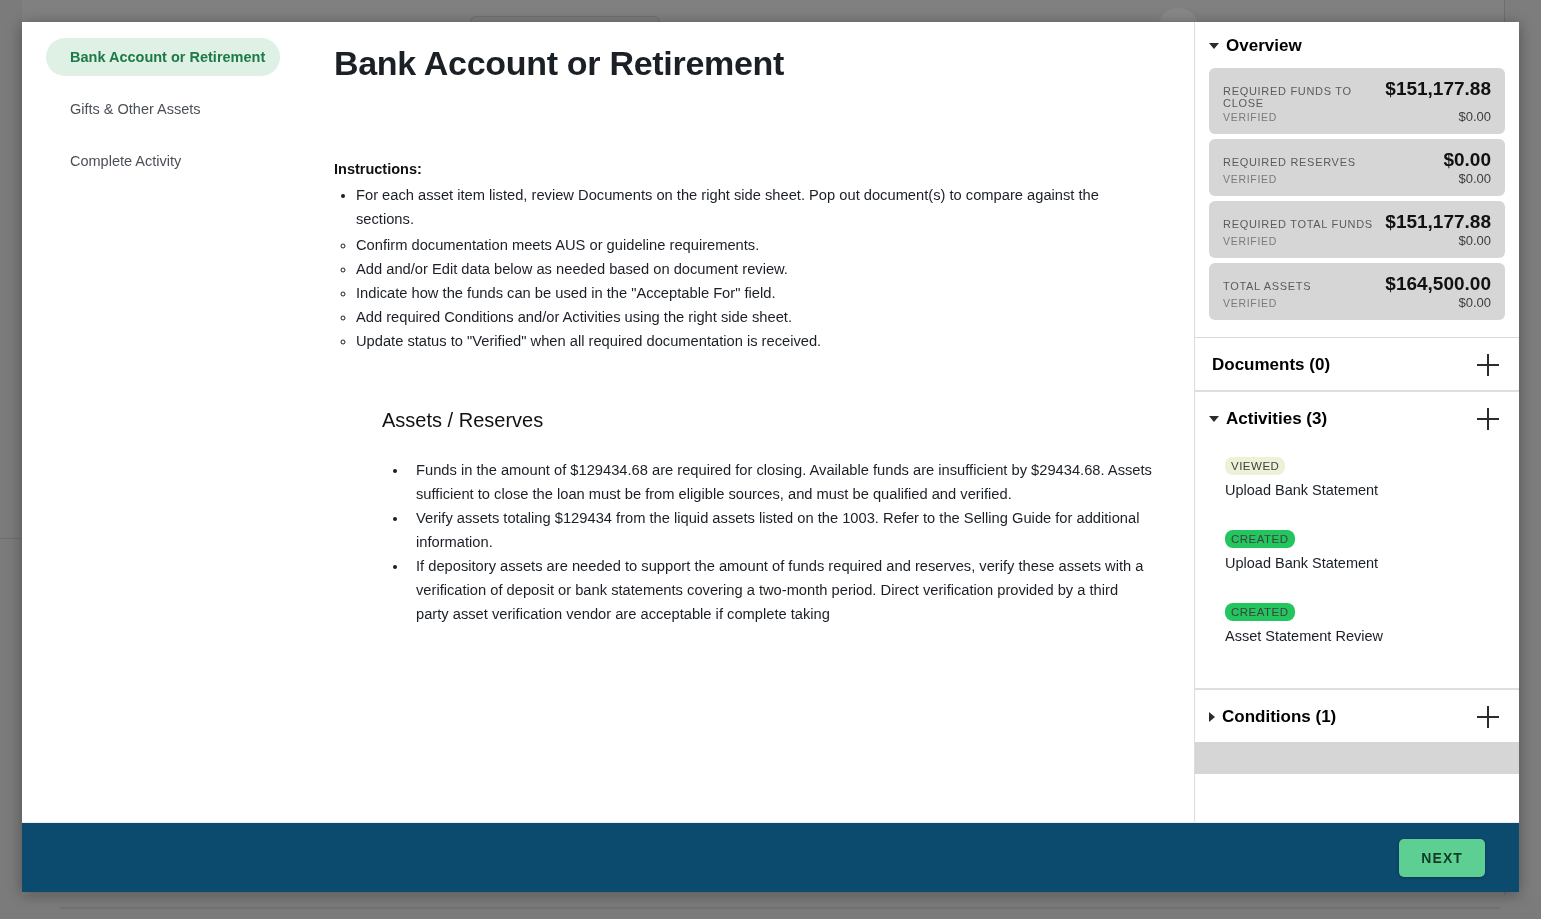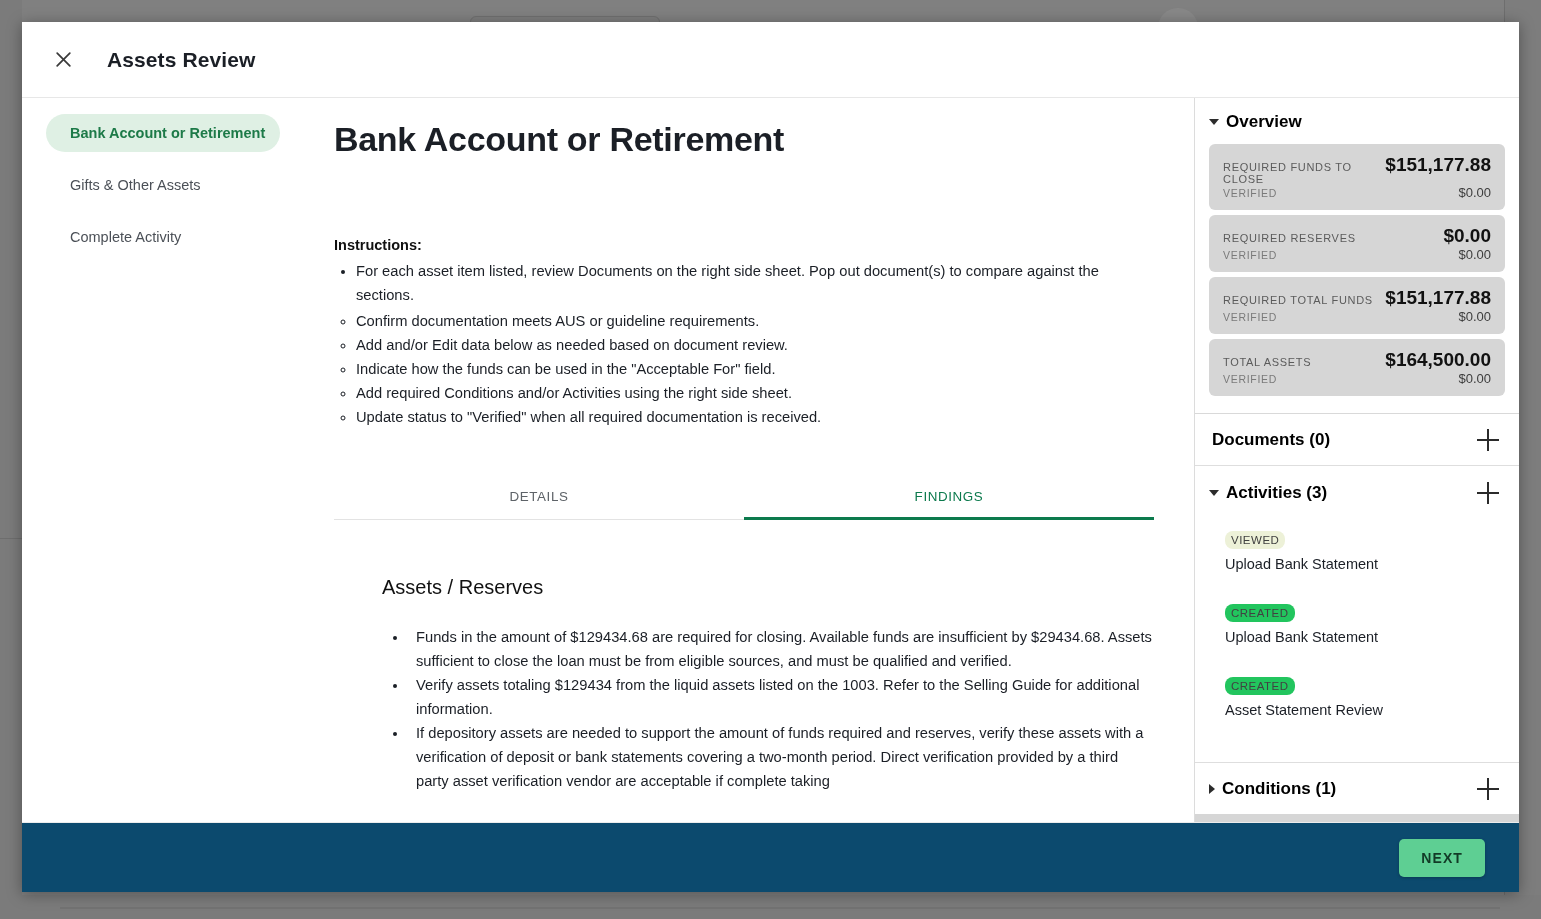--- a/index.html
+++ b/index.html
@@ -241,29 +241,20 @@
     
     
     
   </div>
   <div class="bg-bottom-bar"></div>
   <div class="bg-bottom-line"></div>
 </div>
 
 <div id="modal">
 
-  <div class="modal-header">
-    <button class="close-btn" aria-label="Close">
-      <svg viewBox="0 0 24 24" fill="none" stroke="#3a3a3a" stroke-width="2.2" stroke-linecap="round">
-        <line x1="4" y1="4" x2="20" y2="20"></line>
-        <line x1="20" y1="4" x2="4" y2="20"></line>
-      </svg>
-    </button>
-    <div class="modal-title">Assets Review</div>
-  </div>
 
   <div class="modal-body">
 
     <nav class="left-nav">
       <div class="nav-item active">
         <span>Bank Account or Retirement</span>
       </div>
       <div class="nav-item">
         <span>Gifts &amp; Other Assets</span>
       </div>
@@ -282,24 +273,20 @@
           <li>For each asset item listed, review Documents on the right side sheet. Pop out document(s) to compare against the sections.</li>
         </ul>
         <ul class="instr-l2">
           <li>Confirm documentation meets AUS or guideline requirements.</li>
           <li>Add and/or Edit data below as needed based on document review.</li>
           <li>Indicate how the funds can be used in the "Acceptable For" field.</li>
           <li>Add required Conditions and/or Activities using the right side sheet.</li>
           <li>Update status to "Verified" when all required documentation is received.</li>
         </ul>
 
-        <div class="tabs">
-          <div class="tab">DETAILS</div>
-          <div class="tab active">FINDINGS</div>
-        </div>
 
         <section class="findings">
           <h3>Assets / Reserves</h3>
           <ul class="findings-list">
             <li>Funds in the amount of $129434.68 are required for closing. Available funds are insufficient by $29434.68. Assets sufficient to close the loan must be from eligible sources, and must be qualified and verified.</li>
             <li>Verify assets totaling $129434 from the liquid assets listed on the 1003. Refer to the Selling Guide for additional information.</li>
             <li>If depository assets are needed to support the amount of funds required and reserves, verify these assets with a verification of deposit or bank statements covering a two-month period. Direct verification provided by a third party asset verification vendor are acceptable if complete taking</li>
           </ul>
         </section>
       </div>

